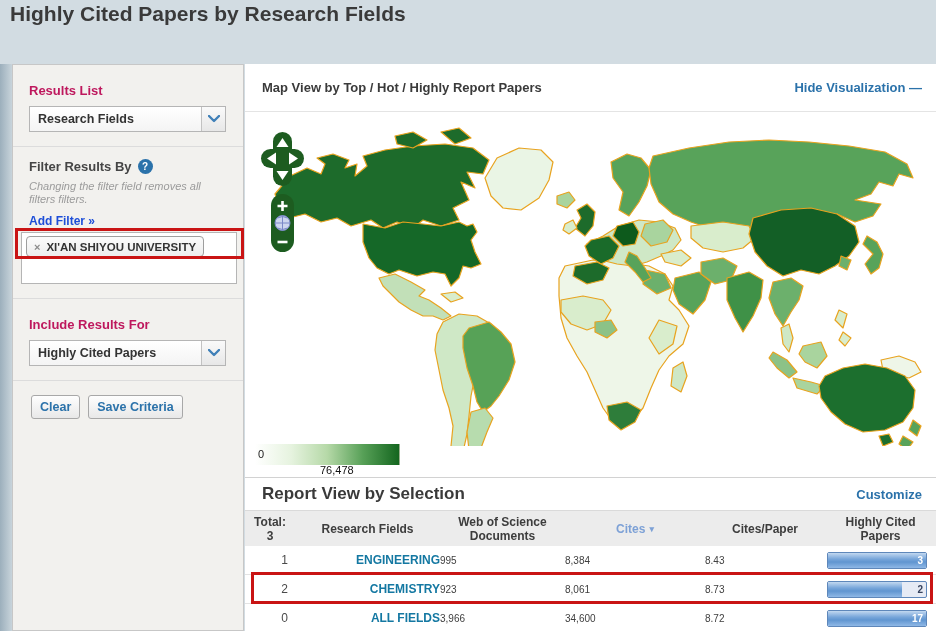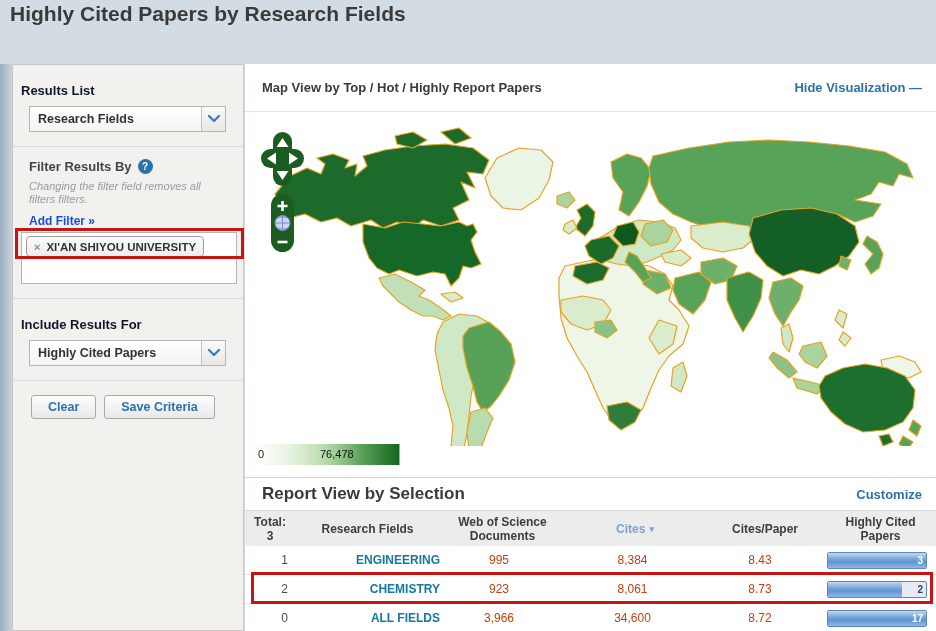--- a/index.html
+++ b/index.html
@@ -9,21 +9,21 @@
   
   .page-title { position:absolute; left:10px; top:2px; font-size:21px; font-weight:bold; color:#3a3a3a; }
 
   
   .left-strip { position:absolute; left:0; top:64px; width:12px; height:567px;
     background:linear-gradient(to right,#9cafbc,#c8d4db); }
 
   
   .sidebar { position:absolute; left:12px; top:64px; width:232px; height:567px;
     background:#f2f1ee; border:1px solid #c7c7c7; font-size:12px; }
-  .sb-heading { font-weight:bold; color:#0f172a; font-size:13px; margin:18px 0 8px 8px; }
+  .sb-heading { font-weight:bold; color:#be185d; font-size:13px; margin:18px 0 8px 16px; }
   .sb-heading.first { margin-top:18px; }
   .dropdown { position:relative; margin-left:16px; width:197px; height:26px;
     background:linear-gradient(#ffffff,#f4f4f4); border:1px solid #b5b5b5; display:flex; align-items:center; cursor:pointer; }
   .dropdown .dd-label { font-weight:bold; color:#333; padding-left:8px; font-size:12.5px; }
   .dd-btn { position:absolute; right:0; top:0; width:24px; height:24px; border-left:1px solid #c2c2c2;
     background:linear-gradient(#fafafa,#e7e7e7); display:flex; align-items:center; justify-content:center; }
   .sb-sep { height:1px; background:#dcdcdc; margin-top:14px; }
   .filter-head { display:flex; align-items:center; gap:6px; margin:12px 0 6px 16px; }
   .filter-head .txt { font-weight:bold; color:#454545; font-size:13px; }
   .help-badge { width:15px; height:15px; border-radius:50%; background:#2b72aa; color:#fff;
@@ -31,57 +31,57 @@
   .sb-note { font-style:italic; color:#9b9b9b; font-size:11px; line-height:13px; margin-left:16px; width:190px; }
   .add-filter { color:#1d4ed8; font-weight:bold; font-size:12px; margin:8px 0 4px 16px; cursor:pointer; display:inline-block; }
   .filter-listbox { margin-left:8px; width:216px; height:52px; background:#fff; border:1px solid #b5b5b5; padding:3px 4px; }
   .filter-tag { display:inline-flex; align-items:center; gap:6px; max-width:208px; height:21px;
     border:1px solid #9e9e9e; border-radius:4px; background:linear-gradient(#fbfbfb,#ededed);
     padding:0 7px; cursor:pointer; }
   .filter-tag .x { color:#8a8a8a; font-weight:bold; font-size:11px; }
   .filter-tag .lbl { font-weight:bold; color:#333; font-size:11.5px; white-space:nowrap; }
   .sb-buttons { display:flex; gap:8px; margin:14px 0 0 18px; }
   .sb-btn { border:1px solid #a8a8a8; border-radius:3px; background:linear-gradient(#fefefe,#e8e8e8);
-    color:#2b72aa; font-weight:bold; font-size:12.5px; padding:4px 16px; cursor:pointer; font-family:inherit; }
+    color:#2b72aa; font-weight:bold; font-size:12.5px; padding:4px 8px; cursor:pointer; font-family:inherit; }
 
   
   .main { position:absolute; left:245px; top:64px; width:691px; height:567px; background:#fff; }
   .viz-header { height:48px; display:flex; align-items:center; justify-content:space-between;
     padding:0 14px 0 17px; border-bottom:1px solid #e4e4e4; }
   .viz-title { font-size:13px; font-weight:bold; color:#3a3a3a; }
   .blue-link { font-size:13px; font-weight:bold; color:#2b72aa; cursor:pointer; }
 
   .map-area { position:relative; height:365px; }
   .map-svg { position:absolute; left:0; top:4px; }
   .map-svg path, .map-svg ellipse { stroke:#e8a31f; stroke-width:1.2; stroke-linejoin:round; cursor:pointer; }
   .speck { fill:#d9edcc; }
   .map-controls { position:absolute; left:14px; top:18px; }
 
   .map-scale { position:absolute; left:10px; top:332px; width:145px; height:21px;
     background:linear-gradient(to right,#ffffff 0%,#e6f3df 25%,#b6d9a8 50%,#57a057 75%,#14661f 100%);
     border-right:1px solid #9ab08f; }
   .scale-min { position:absolute; left:3px; top:4px; font-size:11px; color:#1a1a1a; }
-  .scale-max { position:absolute; left:65px; top:4px; font-size:11px; color:#111; }
+  .scale-max { position:absolute; left:65px; top:20px; font-size:11px; color:#111; }
 
   .report-header { height:33px; display:flex; align-items:center; justify-content:space-between;
     padding:0 14px 0 17px; border-top:1px solid #d2d2d2; }
   .report-title { font-size:17px; font-weight:bold; color:#3a3a3a; }
 
   .grid-table { width:691px; }
   .t-head { display:grid; grid-template-columns:50px 145px 125px 140px 120px 1fr; height:36px;
     background:#ececec; border-top:1px solid #dadada; }
   .t-head .hc { display:flex; flex-direction:column; align-items:center; justify-content:center;
     font-size:12px; font-weight:bold; color:#3d3d3d; line-height:14px; text-align:center; }
   .hc.sortable { color:#7da1d6; flex-direction:row; gap:4px; cursor:pointer; }
   .sort-arrow { font-size:9px; color:#7da1d6; }
   .t-row { display:grid; grid-template-columns:50px 145px 125px 140px 120px 1fr; height:29px;
     border-bottom:1px solid #e3e3e3; align-items:center; background:#fff; }
   .c-rank { text-align:right; padding-right:7px; font-size:12px; color:#4a4a4a; }
   .c-field { padding-left:27px; font-size:12px; font-weight:bold; color:#1478a2; cursor:pointer;text-align:right; }
-  .c-num { text-align:center; font-size:12px; color:#c2410c; }
+  .c-num { text-align:left; font-size:10px; color:#404040; }
   .c-docs { padding-right:7px; }
   .c-cites { padding-right:5px; }
   .c-cpp { padding-right:10px; }
   .c-bar { padding:0 9px 0 2px; }
   .bar-track { position:relative; width:100px; height:17px; border:1px solid #5e87ba; border-radius:2px;
     background:#e6ebf5; overflow:hidden; }
   .bar-fill { height:100%; background:linear-gradient(#c2d8f0,#78a6da 40%,#6095d0 60%,#8fb8e6); }
   .bar-val { position:absolute; right:3px; top:2px; font-size:10px; font-weight:bold; }
   .bar-val.light { color:#fff; }
   .bar-val.dark { color:#35425e; }

